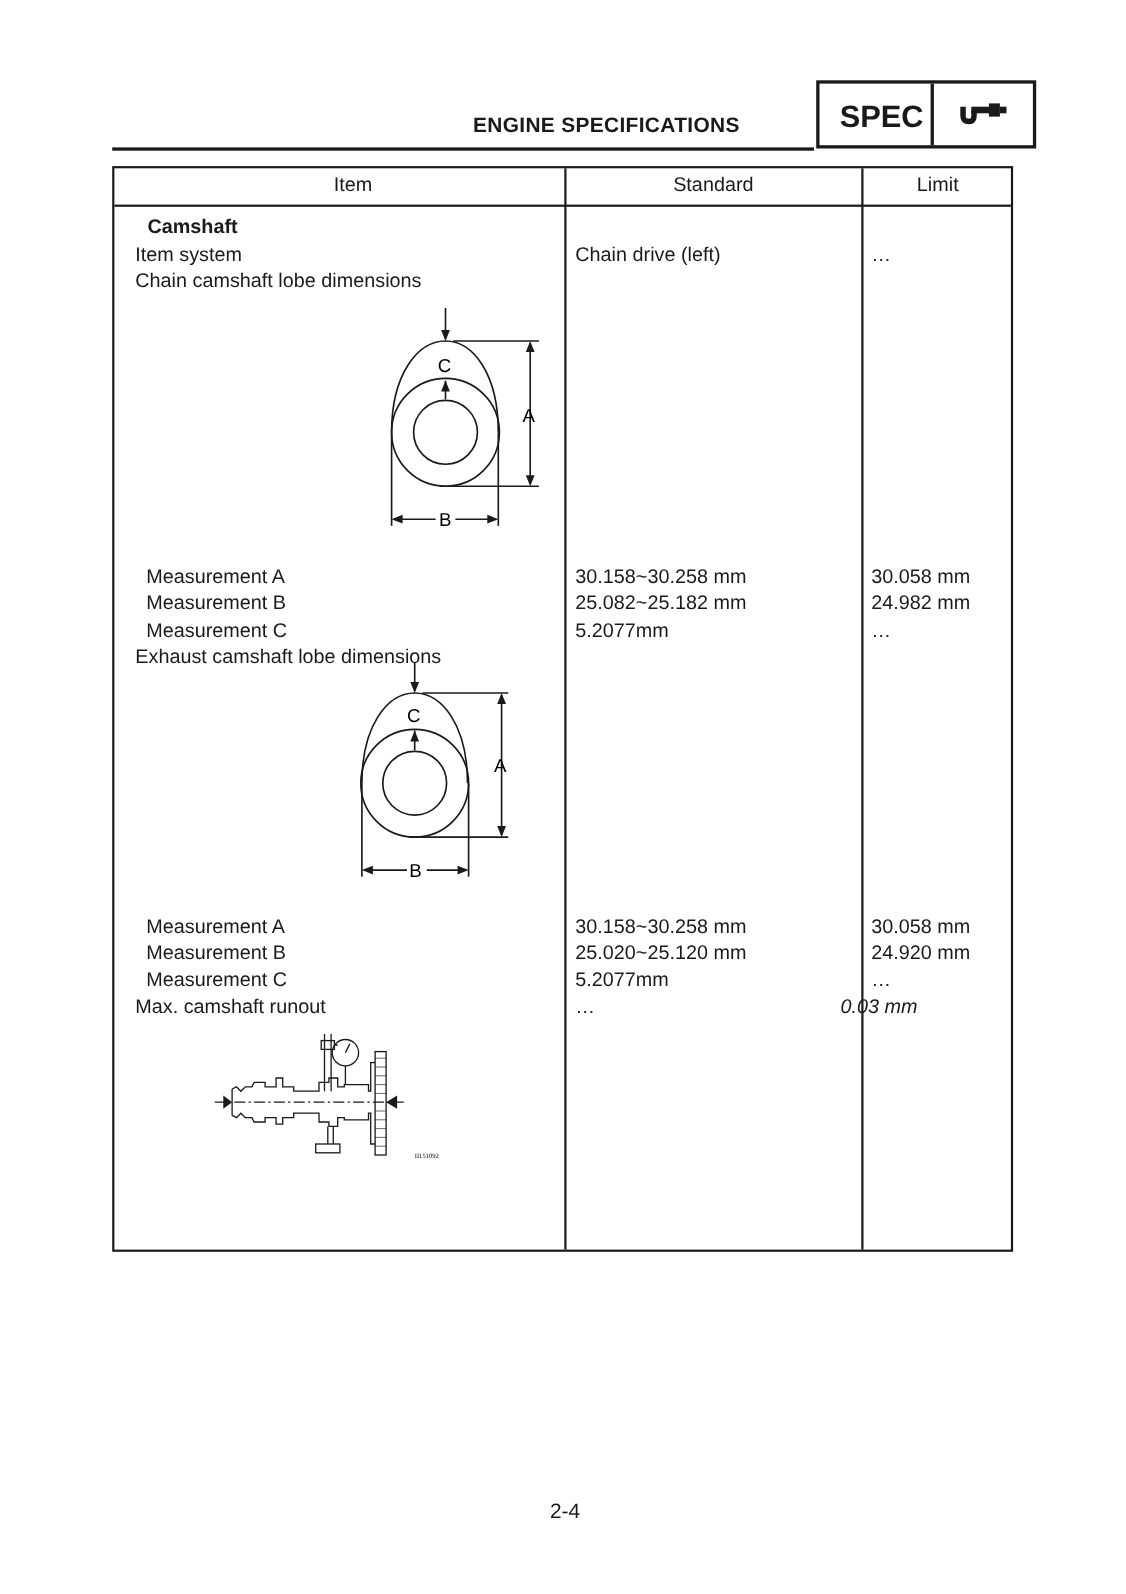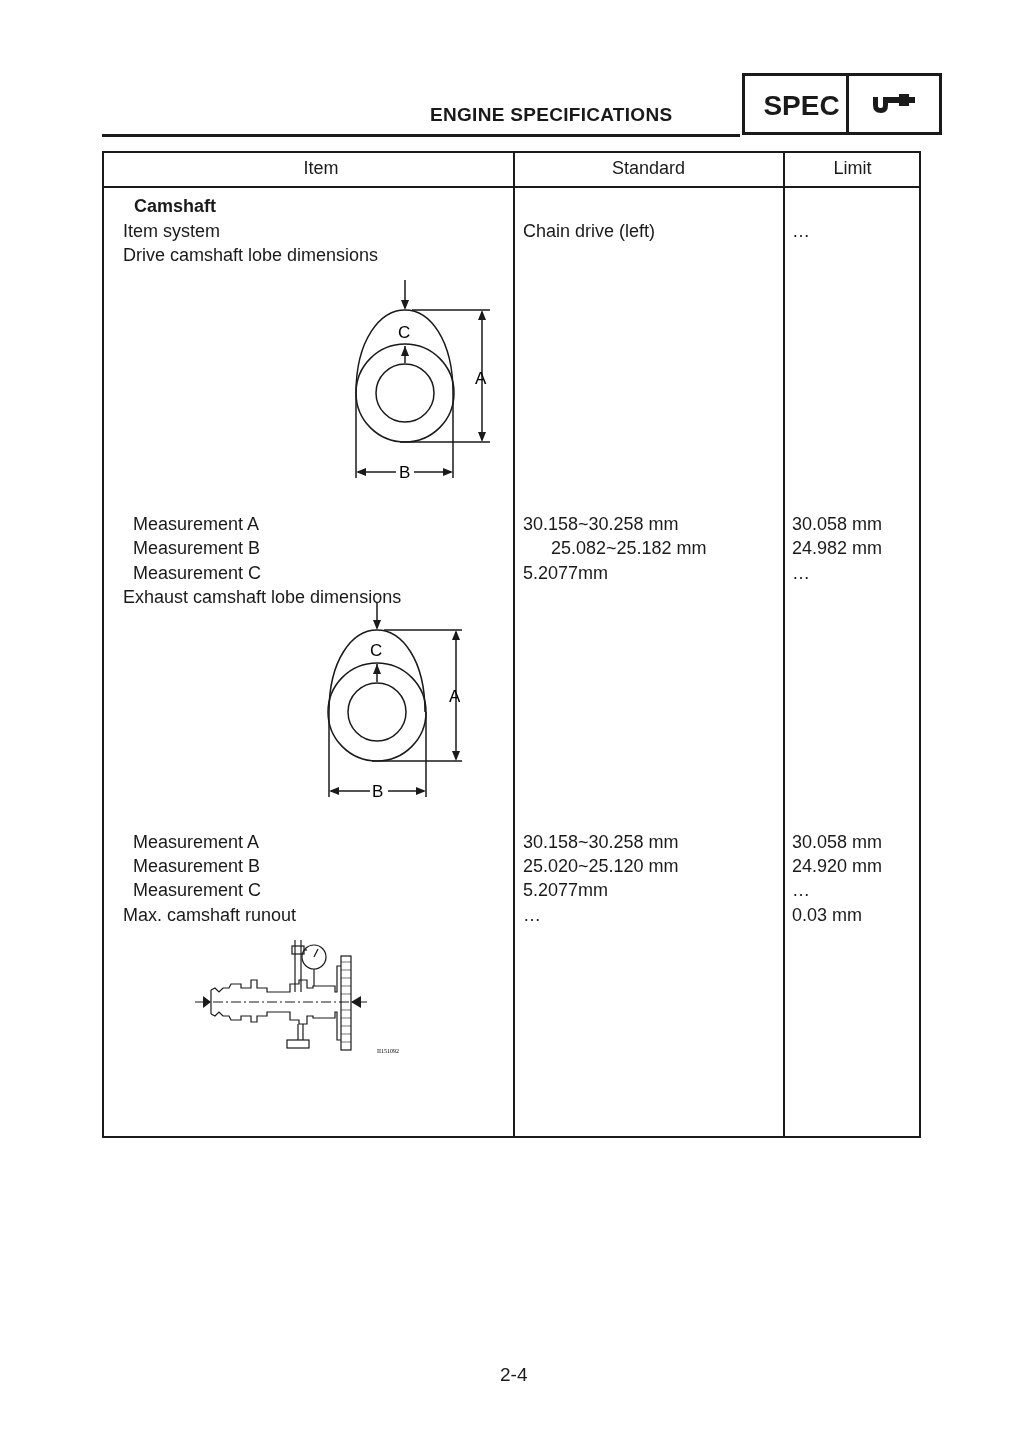--- a/index.html
+++ b/index.html
@@ -44,45 +44,45 @@
   <div class="th" style="left:0; width:434px;">Item</div>
   <div class="th" style="left:410px; width:269px;">Standard</div>
   <div class="th" style="left:680px; width:137px;">Limit</div>
 
   <div class="cell bold" style="left:6px; top:43px;margin-left:24px;">Camshaft</div>
 
   <div class="cell" style="left:19px; top:68px;">Item system</div>
   <div class="cell" style="left:419px; top:68px;">Chain drive (left)</div>
   <div class="cell" style="left:688px; top:68px;">…</div>
 
-  <div class="cell" style="left:19px; top:92px;">Drive camshaft lobe dimensions</div>
+  <div class="cell" style="left:19px; top:92px;">Chain camshaft lobe dimensions</div>
 
   <div class="cell" style="left:29px; top:361px;">Measurement A</div>
   <div class="cell" style="left:419px; top:361px;">30.158~30.258 mm</div>
   <div class="cell" style="left:688px; top:361px;">30.058 mm</div>
   <div class="cell" style="left:29px; top:385px;">Measurement B</div>
-  <div class="cell" style="left:419px; top:385px;margin-left:28px;">25.082~25.182 mm</div>
+  <div class="cell" style="left:419px; top:385px;">25.082~25.182 mm</div>
   <div class="cell" style="left:688px; top:385px;">24.982 mm</div>
   <div class="cell" style="left:29px; top:410px;">Measurement C</div>
   <div class="cell" style="left:419px; top:410px;">5.2077mm</div>
   <div class="cell" style="left:688px; top:410px;">…</div>
   <div class="cell" style="left:19px; top:434px;">Exhaust camshaft lobe dimensions</div>
 
   <div class="cell" style="left:29px; top:679px;">Measurement A</div>
   <div class="cell" style="left:419px; top:679px;">30.158~30.258 mm</div>
   <div class="cell" style="left:688px; top:679px;">30.058 mm</div>
   <div class="cell" style="left:29px; top:703px;">Measurement B</div>
   <div class="cell" style="left:419px; top:703px;">25.020~25.120 mm</div>
   <div class="cell" style="left:688px; top:703px;">24.920 mm</div>
   <div class="cell" style="left:29px; top:727px;">Measurement C</div>
   <div class="cell" style="left:419px; top:727px;">5.2077mm</div>
   <div class="cell" style="left:688px; top:727px;">…</div>
   <div class="cell" style="left:19px; top:752px;">Max. camshaft runout</div>
   <div class="cell" style="left:419px; top:752px;">…</div>
-  <div class="cell" style="left:688px; top:752px;">0.03 mm</div>
+  <div class="cell" style="left:660px; top:752px;font-style:italic;">0.03 mm</div>
 </div>
 
 <svg class="figure" style="left:340px; top:270px;" width="170" height="220" viewBox="0 0 170 220">
   <g fill="none" stroke="#1a1a1a" stroke-width="1.5">
     <path d="M16 123 C16 70 40 40 65 40 C90 40 113 70 113 123"></path>
     <circle cx="65" cy="123" r="49"></circle>
     <circle cx="65" cy="123" r="29"></circle>
     <line x1="65" y1="10" x2="65" y2="38"></line>
     <line x1="65" y1="93" x2="65" y2="76"></line>
     <line x1="72" y1="40" x2="150" y2="40"></line>

